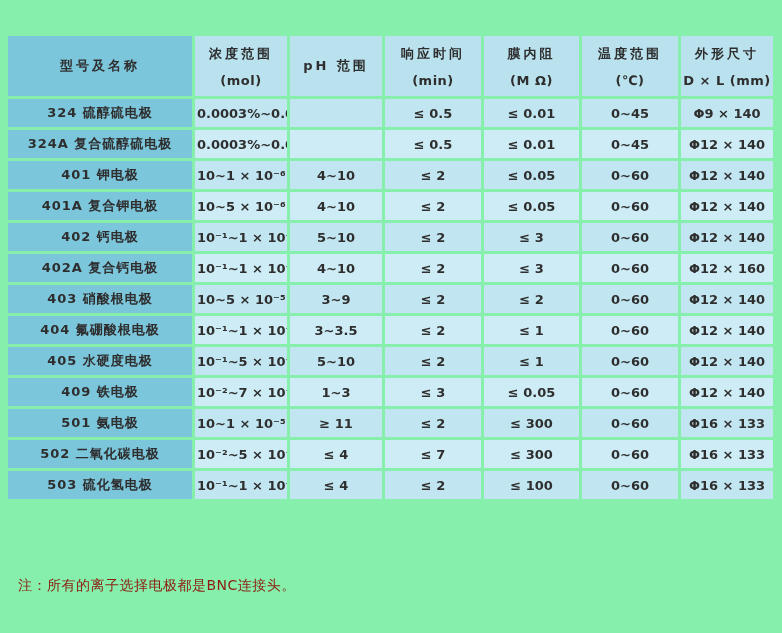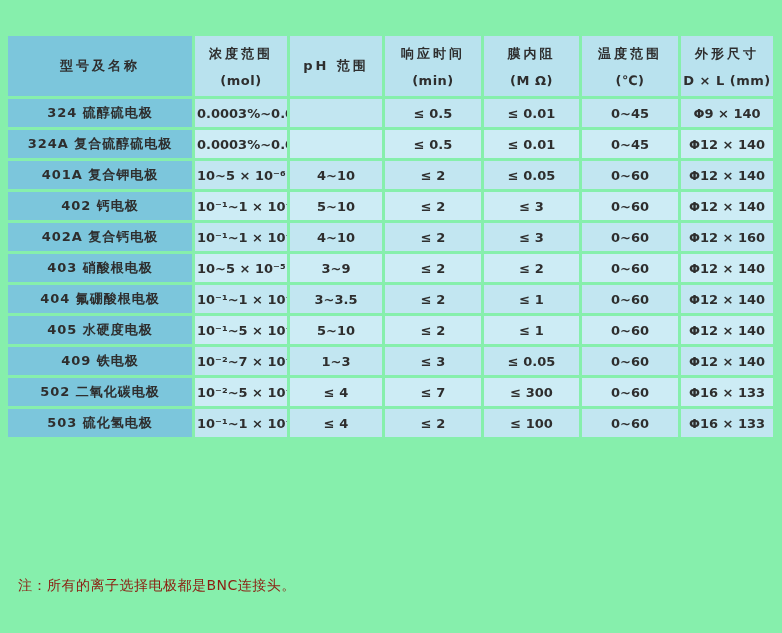--- a/index.html
+++ b/index.html
@@ -105,20 +105,29 @@
         <tr>
     <td class="model">324A 复合硫醇硫电极</td>
     <td>0.0003%~0.01%</td>
     <td></td>
     <td>≤ 0.5</td>
     <td>≤ 0.01</td>
     <td>0~45</td>
     <td>Φ12 × 140</td>
   </tr>
         <tr>
+    <td class="model">401 钾电极</td>
+    <td>10~1 × 10⁻⁶</td>
+    <td>4~10</td>
+    <td>≤ 2</td>
+    <td>≤ 0.05</td>
+    <td>0~60</td>
+    <td>Φ12 × 140</td>
+  </tr>
+        <tr>
     <td class="model">401A 复合钾电极</td>
     <td>10~5 × 10⁻⁶</td>
     <td>4~10</td>
     <td>≤ 2</td>
     <td>≤ 0.05</td>
     <td>0~60</td>
     <td>Φ12 × 140</td>
   </tr>
         <tr>
     <td class="model">402 钙电极</td>
@@ -168,20 +177,29 @@
         <tr>
     <td class="model">409 铁电极</td>
     <td>10⁻²~7 × 10⁻⁶</td>
     <td>1~3</td>
     <td>≤ 3</td>
     <td>≤ 0.05</td>
     <td>0~60</td>
     <td>Φ12 × 140</td>
   </tr>
         <tr>
+    <td class="model">501 氨电极</td>
+    <td>10~1 × 10⁻⁵</td>
+    <td>≥ 11</td>
+    <td>≤ 2</td>
+    <td>≤ 300</td>
+    <td>0~60</td>
+    <td>Φ16 × 133</td>
+  </tr>
+        <tr>
     <td class="model">502 二氧化碳电极</td>
     <td>10⁻²~5 × 10⁻⁵</td>
     <td>≤ 4</td>
     <td>≤ 7</td>
     <td>≤ 300</td>
     <td>0~60</td>
     <td>Φ16 × 133</td>
   </tr>
         <tr>
     <td class="model">503 硫化氢电极</td>

